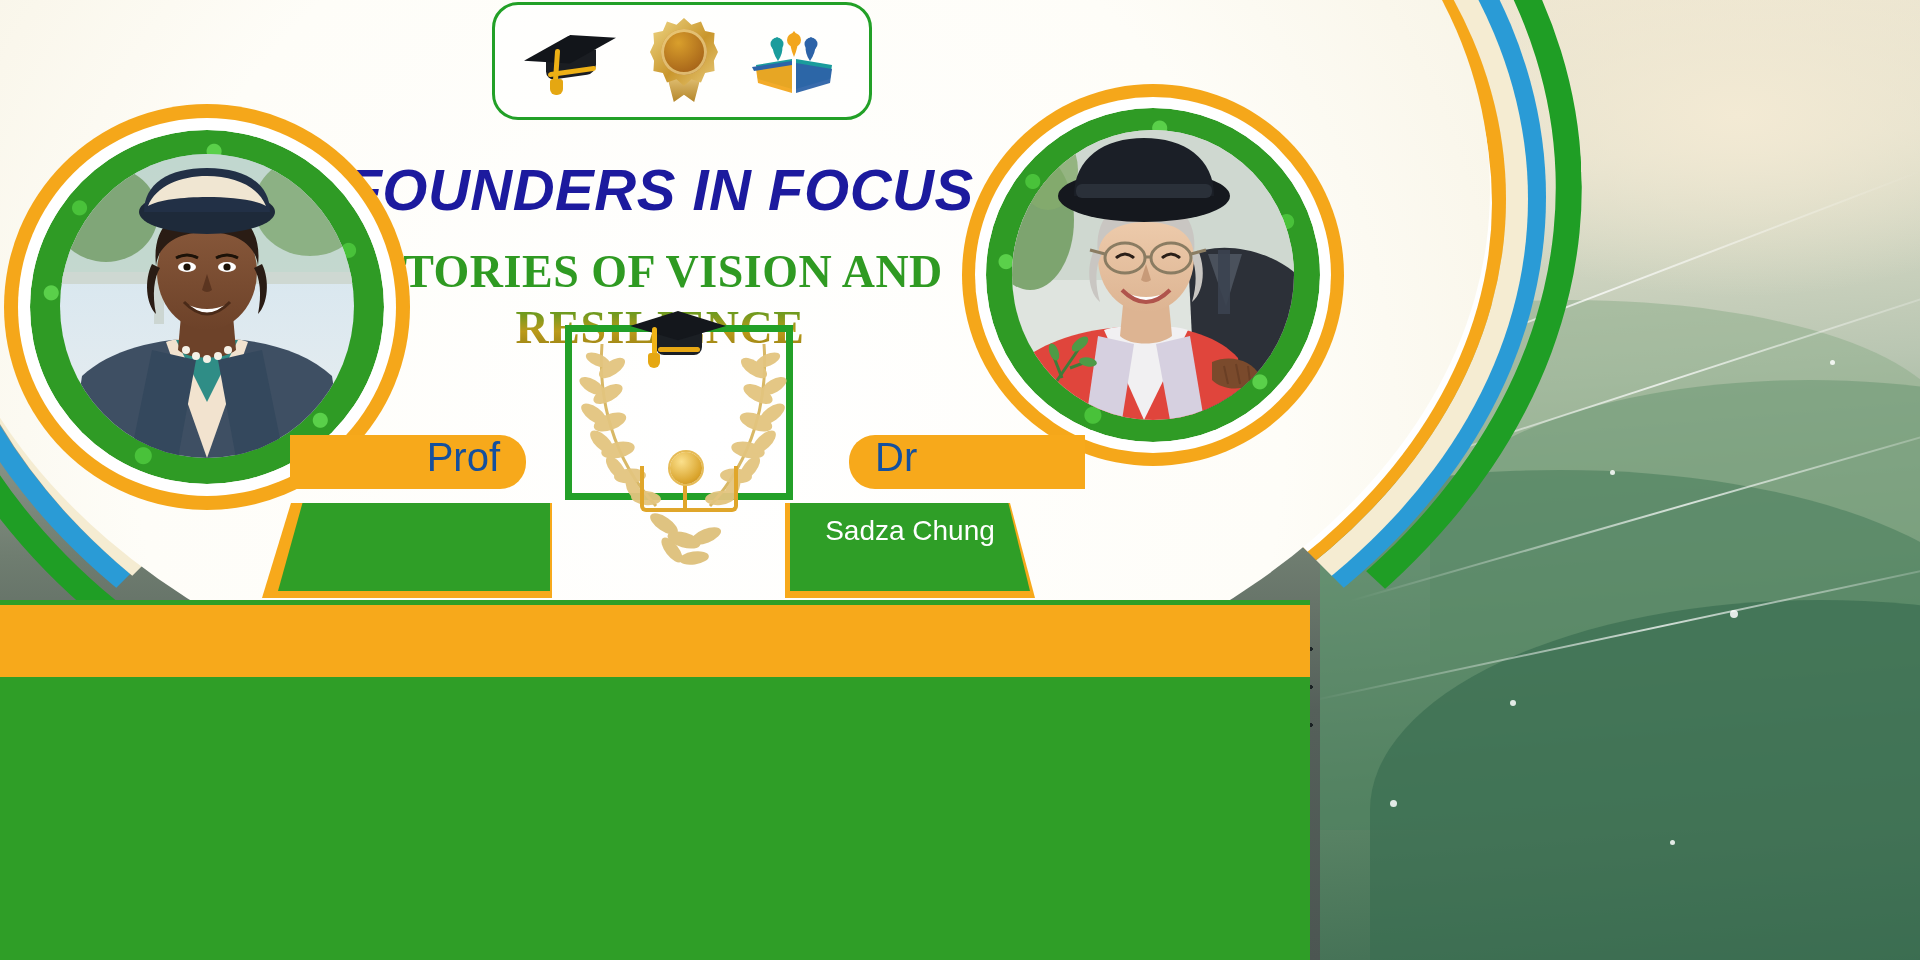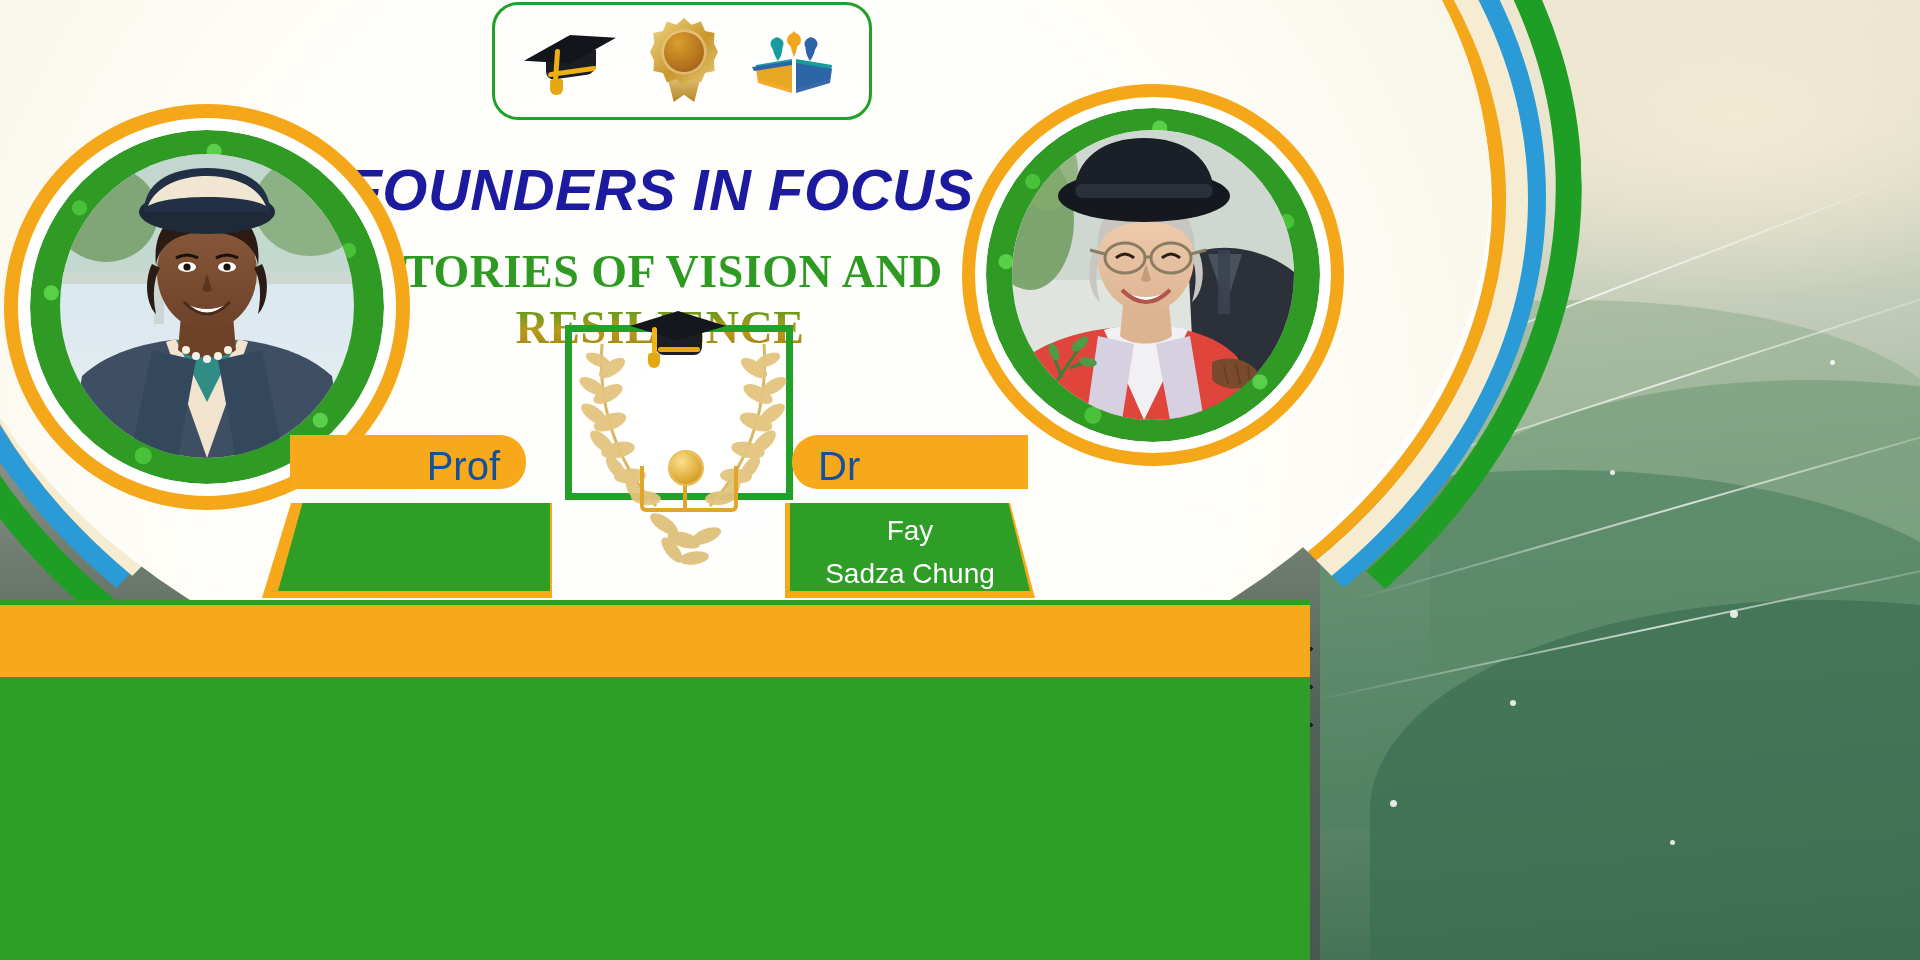--- a/index.html
+++ b/index.html
@@ -169,26 +169,26 @@
       radial-gradient(circle at 6% 46%,#5ad04a 0 7px,transparent 8px),
       radial-gradient(circle at 22% 40%,#3fae30 0 9px,transparent 10px),
       radial-gradient(circle at 78% 44%,#3fae30 0 9px,transparent 10px),
       #2f9b25;
   }
   .inner-photo{position:absolute;border-radius:50%;overflow:hidden;}
 
   
   .roleBadge{
     position:absolute;height:54px;background:#f7a91b;
-    display:flex;align-items:flex-end;
+    display:flex;align-items:flex-start;
     color:#14509e;font-size:40px;font-weight:400;
     font-family:"Liberation Sans",sans-serif;
   }
   .roleL{left:290px;top:435px;width:210px;border-radius:0 26px 26px 0;justify-content:flex-end;padding-right:26px;}
-  .roleR{left:792px;top:435px;width:210px;border-radius:26px 0 0 26px;justify-content:flex-start;padding-left:26px;}
+  .roleR{left:849px;top:435px;width:210px;border-radius:26px 0 0 26px;justify-content:flex-start;padding-left:26px;}
 
   .nameOrangeL{
     position:absolute;left:262px;top:503px;width:290px;height:95px;background:#f7a91b;
     clip-path:polygon(10% 0,100% 0,100% 100%,0 100%);
   }
   .namePanelL{
     position:absolute;left:278px;top:503px;width:272px;height:88px;background:#2f9e27;
     clip-path:polygon(9% 0,100% 0,100% 100%,0 100%);
     color:#fff;font-size:28px;line-height:1.55;text-align:center;
     padding-top:6px;box-sizing:border-box;
@@ -487,21 +487,20 @@
   <div class="roleBadge roleR">
     <span>Dr</span>
   </div>
 
   <div class="nameOrangeL"></div>
   <div class="namePanelL">
   </div>
 
   <div class="nameOrangeR"></div>
   <div class="namePanelR">
-    <div>Fay</div>
     <div>Sadza Chung</div>
   </div>
 
   <div class="bandGreenGap"></div>
   <div class="bandOrange"></div>
   <div class="bandGreen"></div>
 
 </div>
 
 </body></html>

